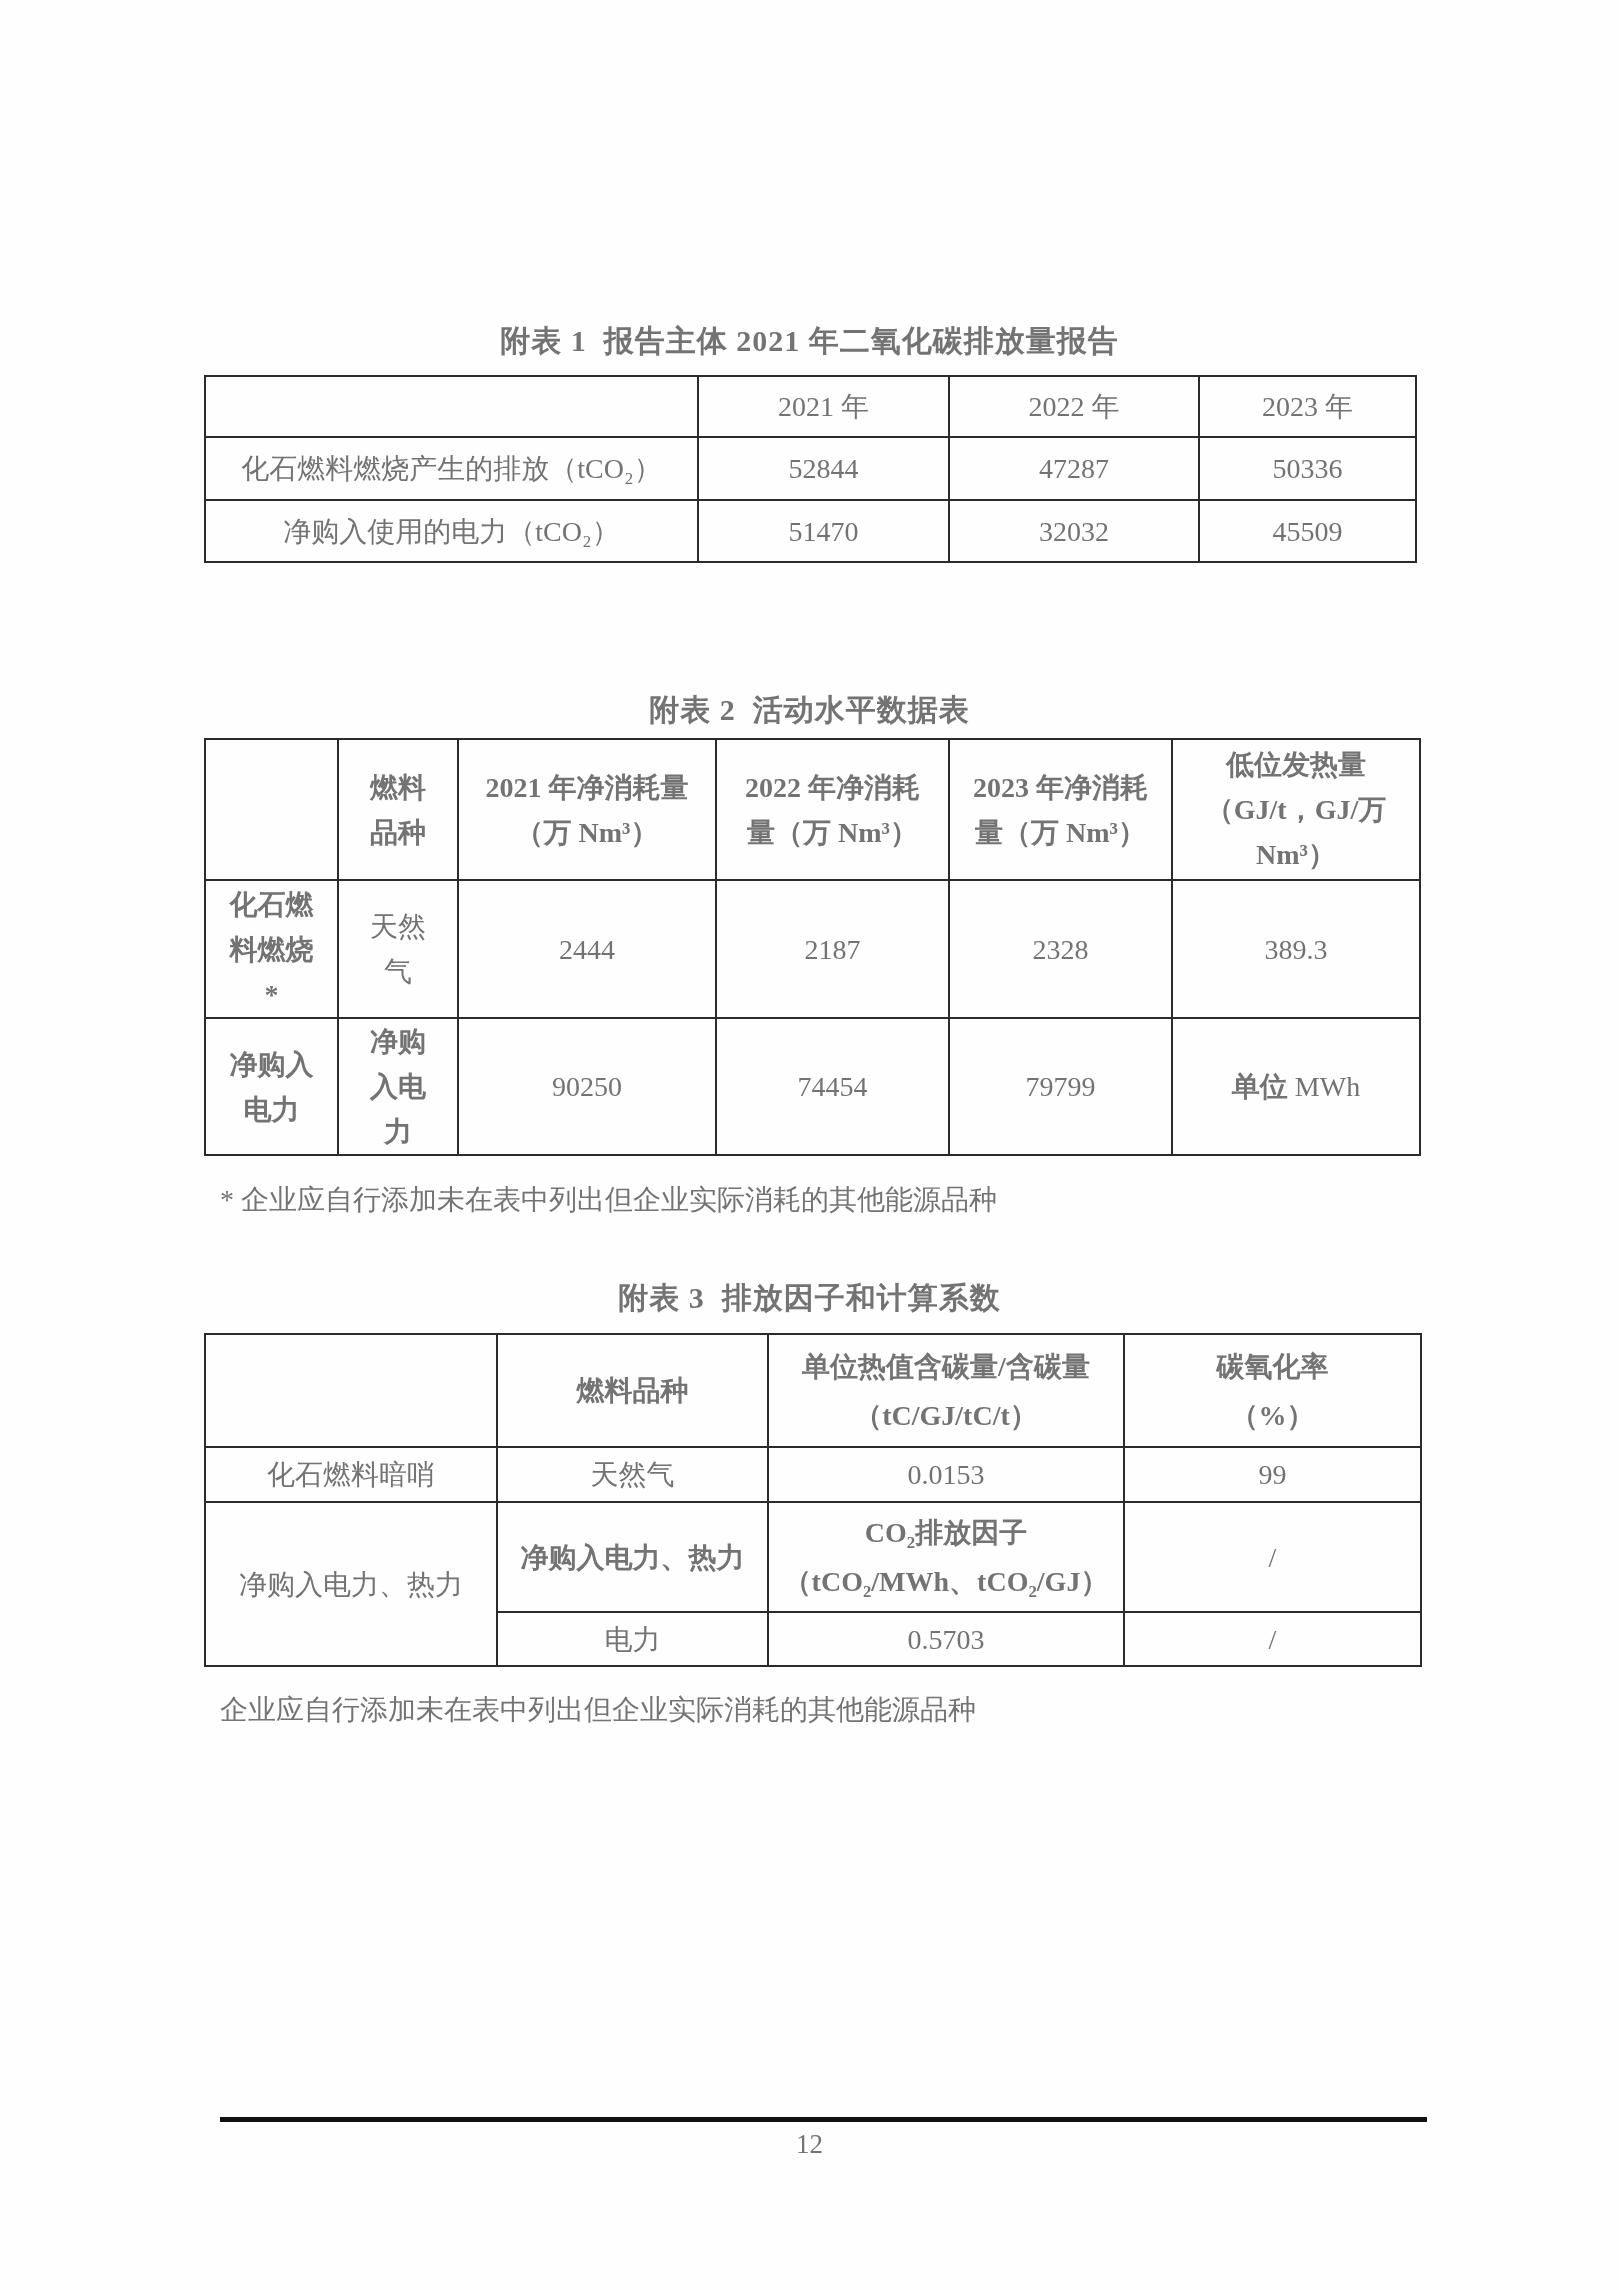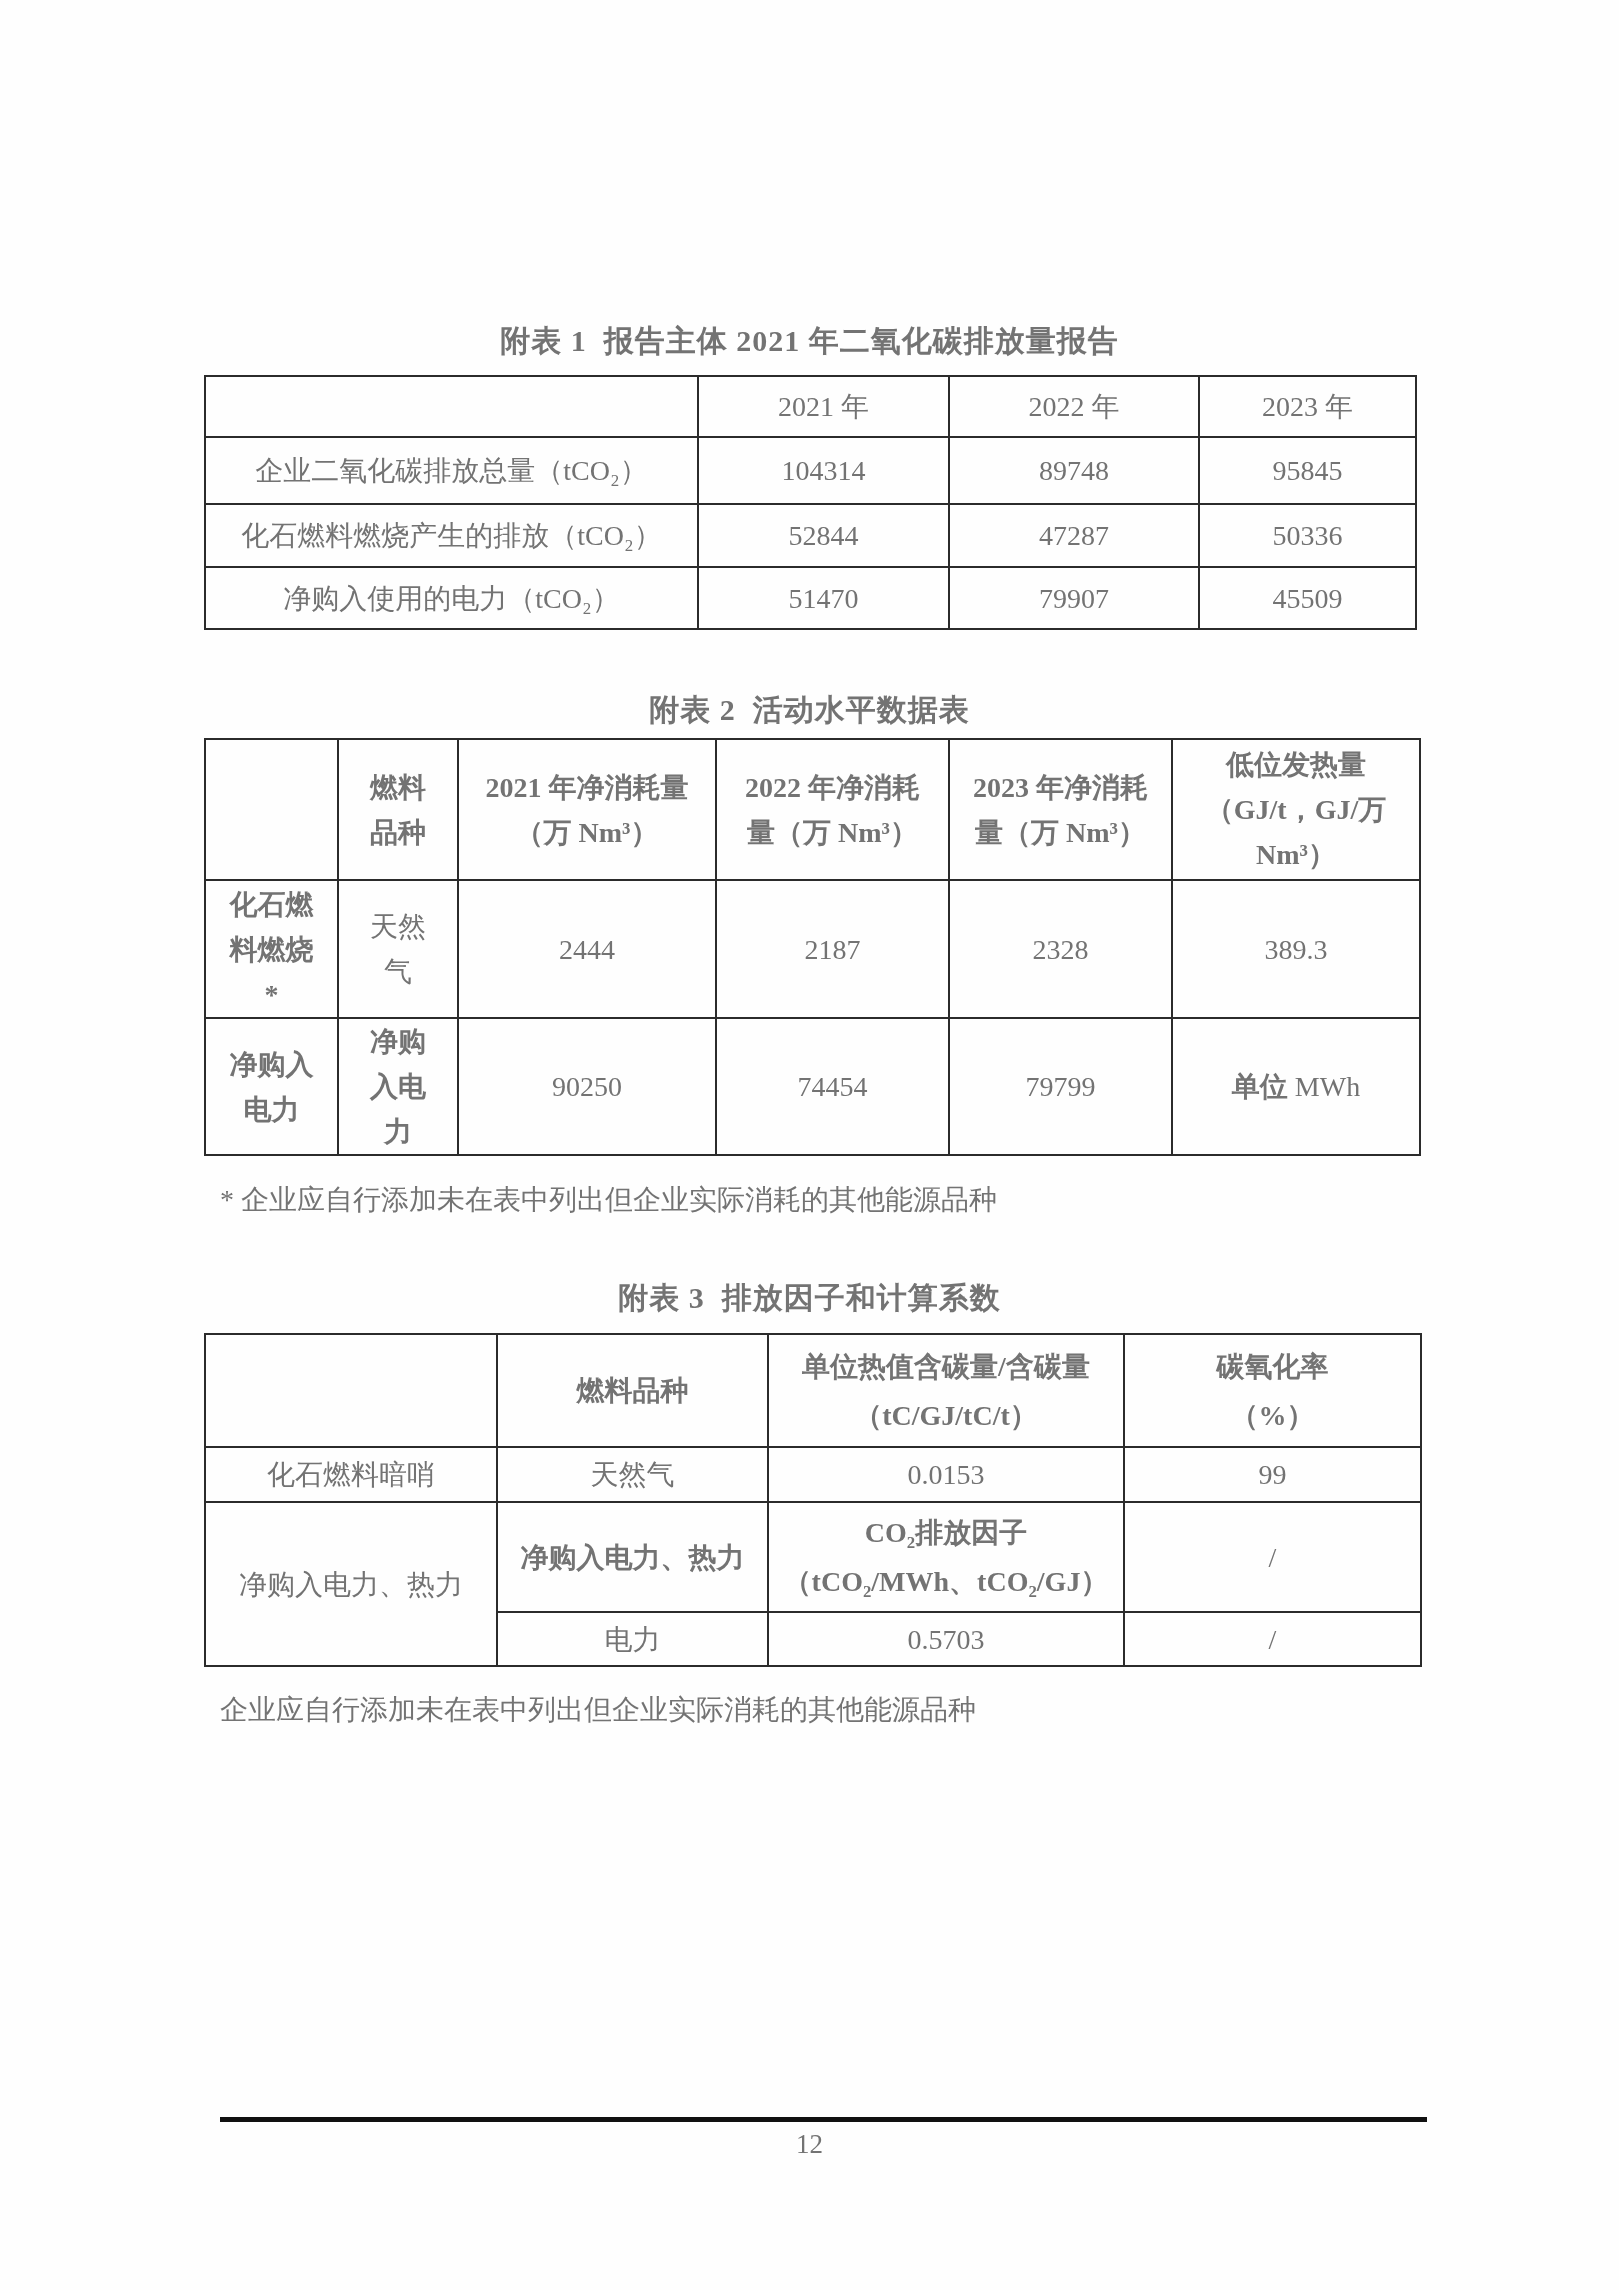--- a/index.html
+++ b/index.html
@@ -93,36 +93,30 @@
         <col style="width:250px">
         <col style="width:217px">
     </colgroup>
     <tbody>
         <tr style="height:61px">
       <td></td>
       <td>2021 年</td>
       <td>2022 年</td>
       <td>2023 年</td>
     </tr>
-    <tr style="height:67px">
-      <td>企业二氧化碳排放总量（tCO₂）</td>
-      <td>104314</td>
-      <td>89748</td>
-      <td>95845</td>
-    </tr>
     <tr style="height:63px">
       <td>化石燃料燃烧产生的排放（tCO₂）</td>
       <td>52844</td>
       <td>47287</td>
       <td>50336</td>
     </tr>
     <tr style="height:62px">
       <td>净购入使用的电力（tCO₂）</td>
       <td>51470</td>
-      <td>79907</td>
+      <td>32032</td>
       <td>45509</td>
     </tr>
   </tbody>
     </table>
 
   <div class="tbl-title" style="top:692px">附表 2  活动水平数据表</div>
 
   <table class="tbl t2">
     <colgroup>
       <col style="width:133px">

